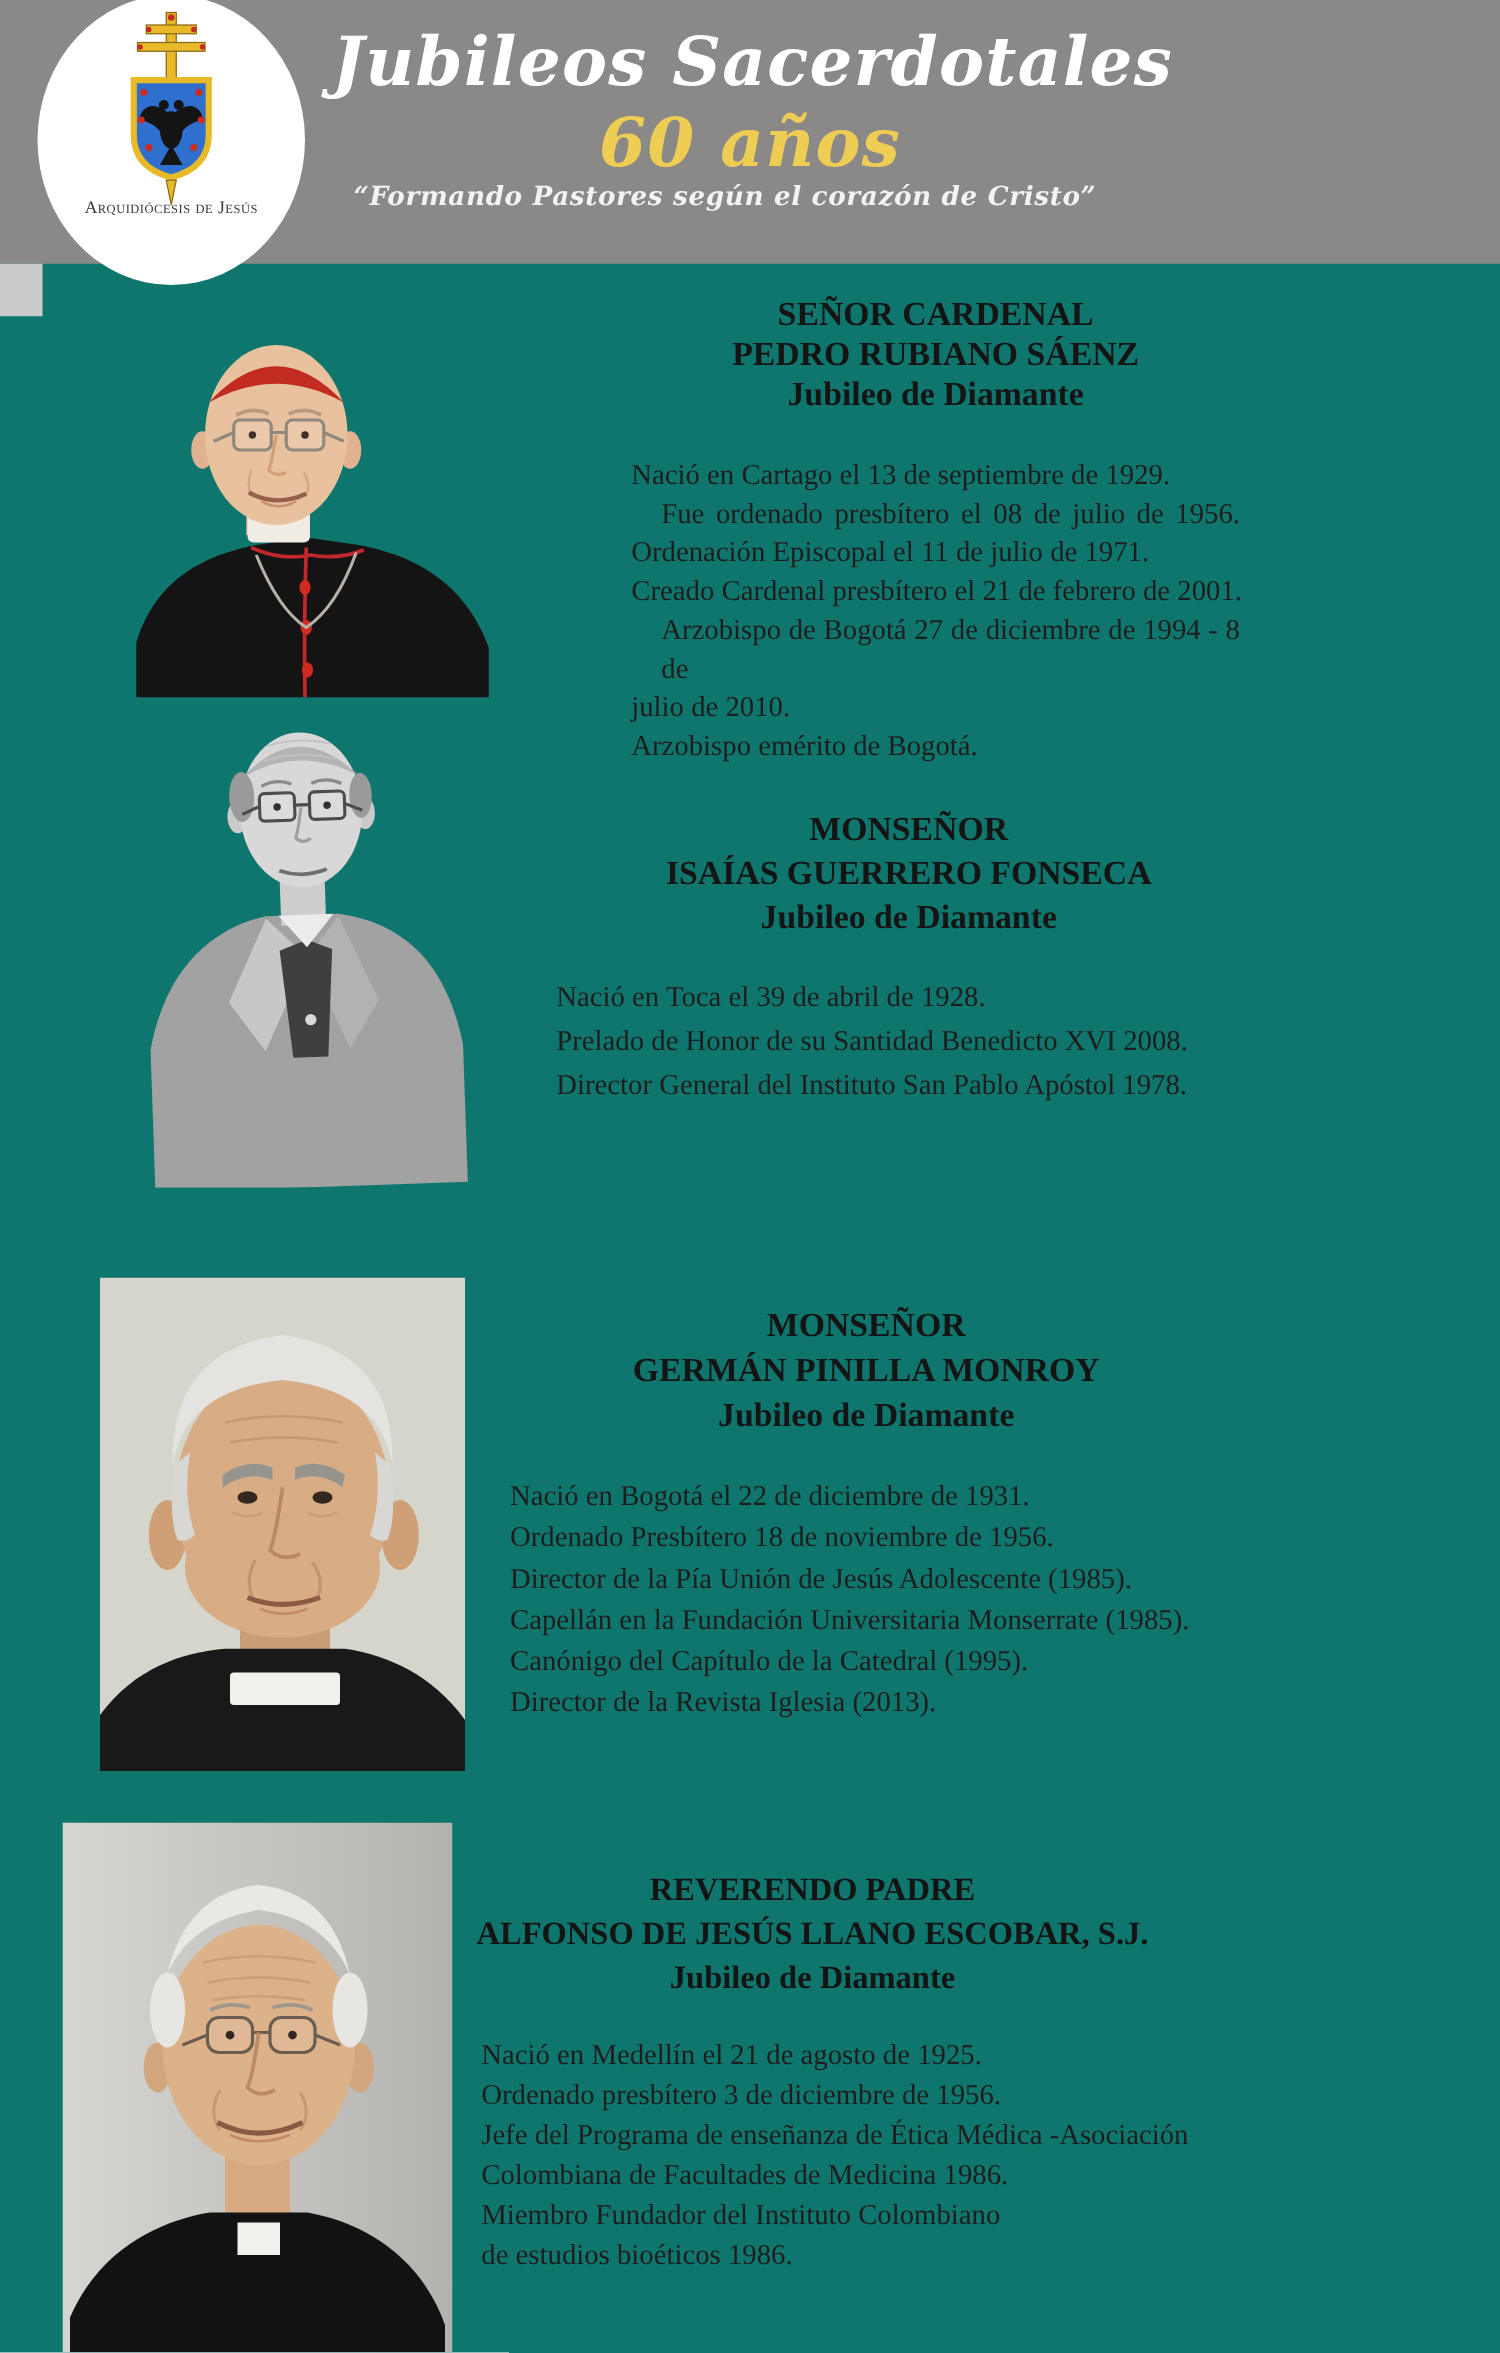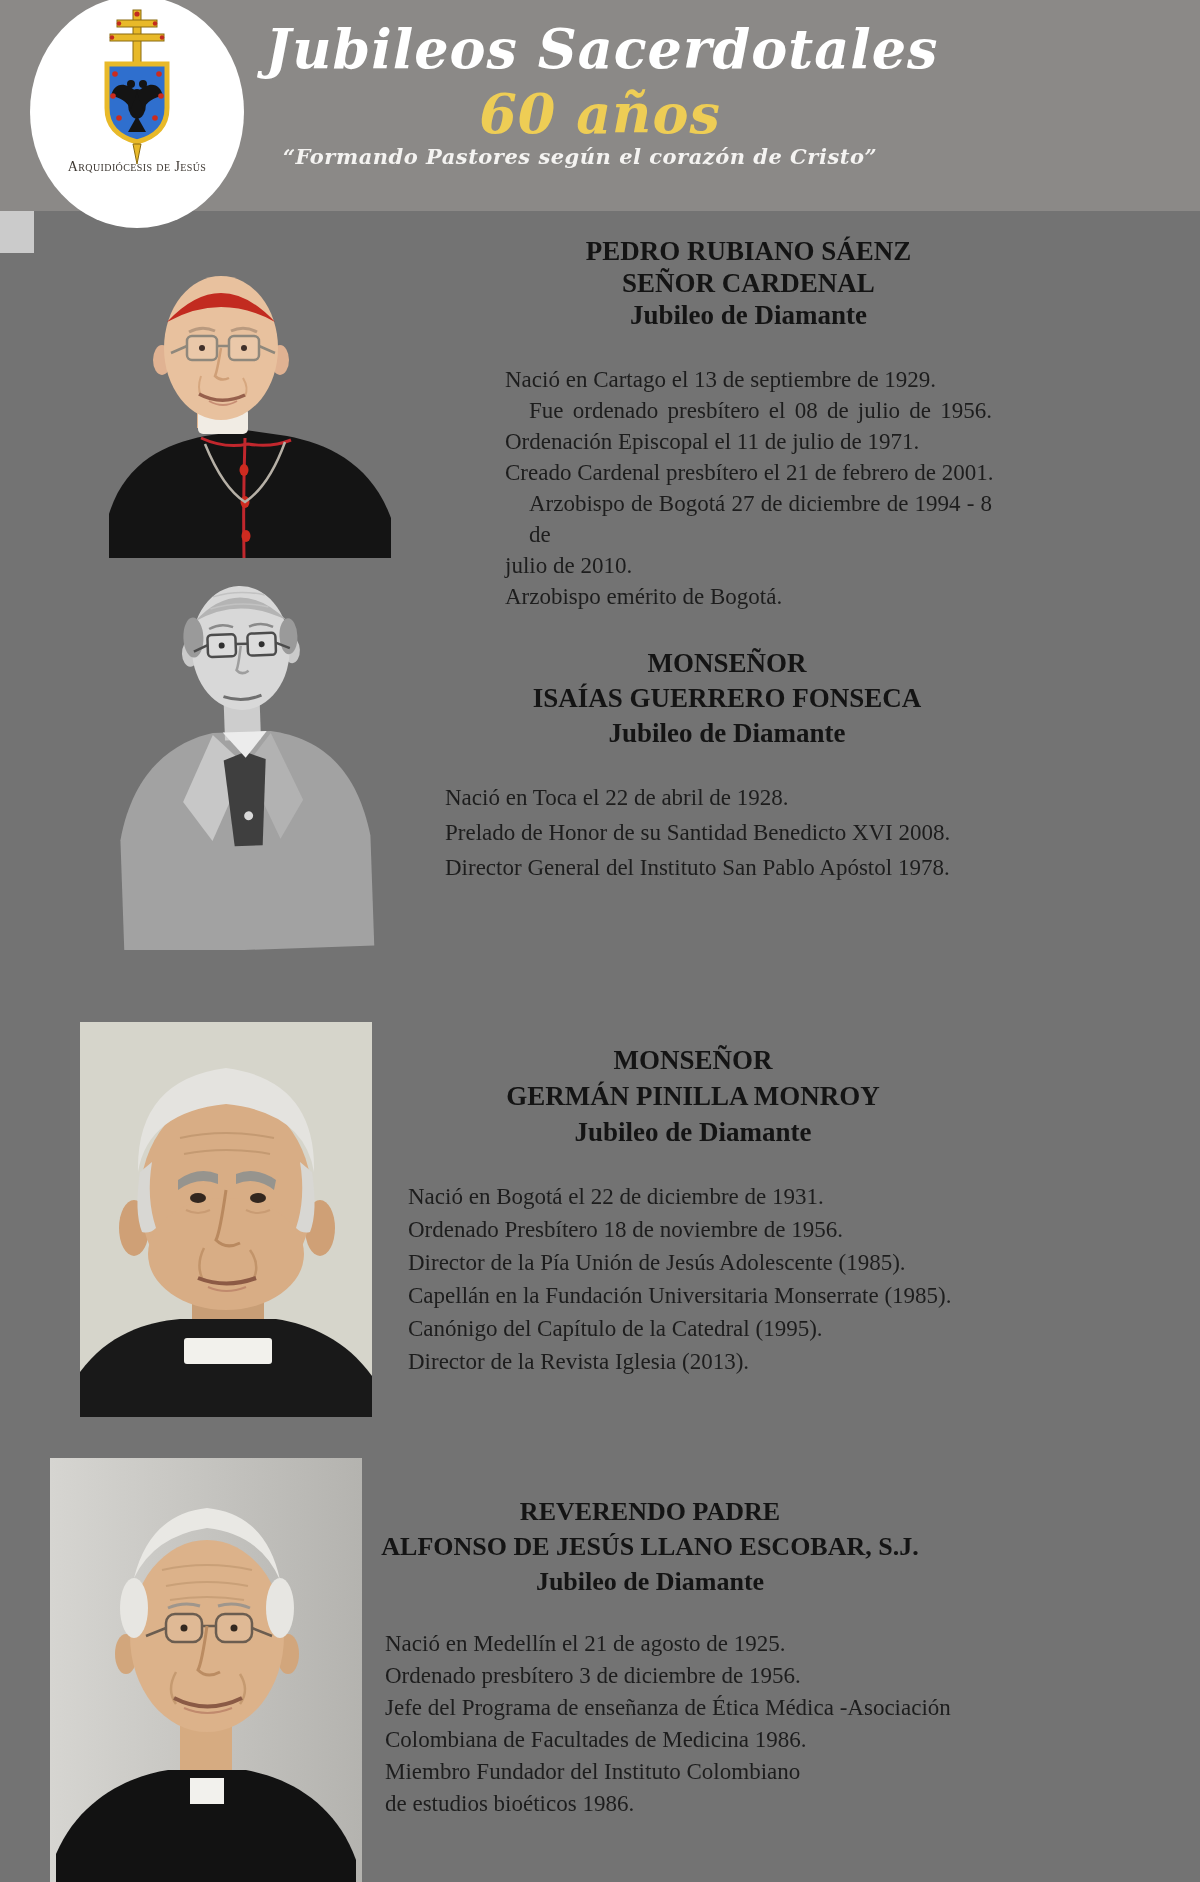--- a/index.html
+++ b/index.html
@@ -1,19 +1,19 @@
 <!DOCTYPE html>
 <html lang="es" style="--band: #8b8987; --yellow: #eecd55;"><head>
 <meta charset="utf-8">
 <style>
   :root{ --band:#8b8987; --yellow:#eecd55; }
   html,body{ margin:0; padding:0; background:#ffffff; }
   #page{
     position:relative; width:1200px; height:1882px; margin:0 auto;
-    background:#737373; overflow:hidden;
+    background:#0f766e; overflow:hidden;
     font-family:"Liberation Serif","DejaVu Serif",serif; color:#1d1d1d;
   }
   
   .band{ position:absolute; left:0; top:0; width:1200px; height:211px; background:var(--band,#8b8987); }
   .corner-block{ position:absolute; left:0; top:211px; width:34px; height:42px; background:#cbcbcb; }
   .logo-circle{
     position:absolute; left:30px; top:-4px; width:214px; height:232px;
     background:#ffffff; border-radius:50%; z-index:3; overflow:hidden;
   }
   .coa{ position:absolute; left:37px; top:10px; }
@@ -124,22 +124,22 @@
       <rect x="124" y="88" width="30" height="24" rx="5" fill="rgba(255,255,255,.12)" stroke="#8f887c" stroke-width="2.5"></rect>
       <path d="M112,98 H124 M82,98 L66,105 M154,98 L170,105" stroke="#8f887c" stroke-width="2.5" fill="none"></path>
       <circle cx="97" cy="100" r="3" fill="#40302a"></circle>
       <circle cx="139" cy="100" r="3" fill="#40302a"></circle>
       <path d="M116,100 Q112,124 110,128 Q116,134 124,130" stroke="#cf9f77" stroke-width="2.5" fill="none"></path>
       <path d="M96,128 Q92,140 96,148 M138,130 Q144,140 140,148" stroke="#d6a77f" stroke-width="2" fill="none"></path>
       <path d="M94,146 Q116,158 140,147" stroke="#96604c" stroke-width="3.5" fill="none"></path>
       <path d="M104,153 Q118,161 132,153" stroke="#c78e74" stroke-width="2" fill="none"></path>
     </svg>
     <div class="stitle st1">
+      <div class="tl">SEÑOR CARDENAL</div>
       <div class="tl">PEDRO RUBIANO SÁENZ</div>
-      <div class="tl">SEÑOR CARDENAL</div>
       <div class="tl">Jubileo de Diamante</div>
     </div>
     <div class="bio bio1">
         <div class="bl">Nació en Cartago el 13 de septiembre de 1929.</div>
         <div class="bl">Fue ordenado presbítero el 08 de julio de 1956.</div>
         <div class="bl">Ordenación Episcopal el 11 de julio de 1971.</div>
         <div class="bl">Creado Cardenal presbítero el 21 de febrero de 2001.</div>
         <div class="bl">Arzobispo de Bogotá 27 de diciembre de 1994 - 8 de</div>
         <div class="bl">julio de 2010.</div>
         <div class="bl">Arzobispo emérito de Bogotá.</div>
@@ -172,21 +172,21 @@
         <path d="M139,146 Q136,166 134,170 Q139,176 146,171" stroke="#9e9e9e" stroke-width="2.5" fill="none"></path>
         <path d="M120,196 Q139,203 158,196" stroke="#6f6f6f" stroke-width="3" fill="none"></path>
       </g>
     </svg>
     <div class="stitle st2">
       <div class="tl">MONSEÑOR</div>
       <div class="tl">ISAÍAS GUERRERO FONSECA</div>
       <div class="tl">Jubileo de Diamante</div>
     </div>
     <div class="bio bio2">
-        <div class="bl">Nació en Toca el 22 de abril de 1928.</div>
+        <div class="bl">Nació en Toca el 39 de abril de 1928.</div>
         <div class="bl">Prelado de Honor de su Santidad Benedicto XVI 2008.</div>
         <div class="bl">Director General del Instituto San Pablo Apóstol 1978.</div>
       </div>
   </section>
 
   <section>
     <svg class="photo photo3" viewBox="0 0 292 395">
       <rect width="292" height="395" fill="#d6d5cb"></rect>
       <path d="M112,240 H184 V310 Q148,322 112,310 Z" fill="#c89e76"></path>
       <path d="M0,395 V350 C28,312 66,300 100,297 L196,297 C230,302 266,318 292,354 V395 Z" fill="#191919"></path>

